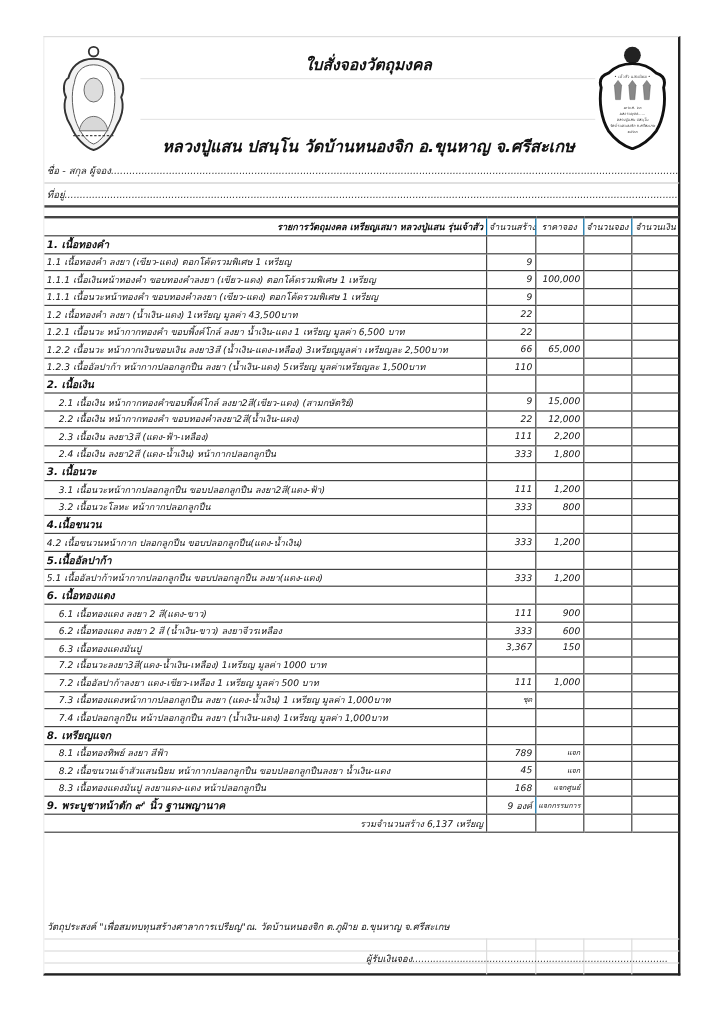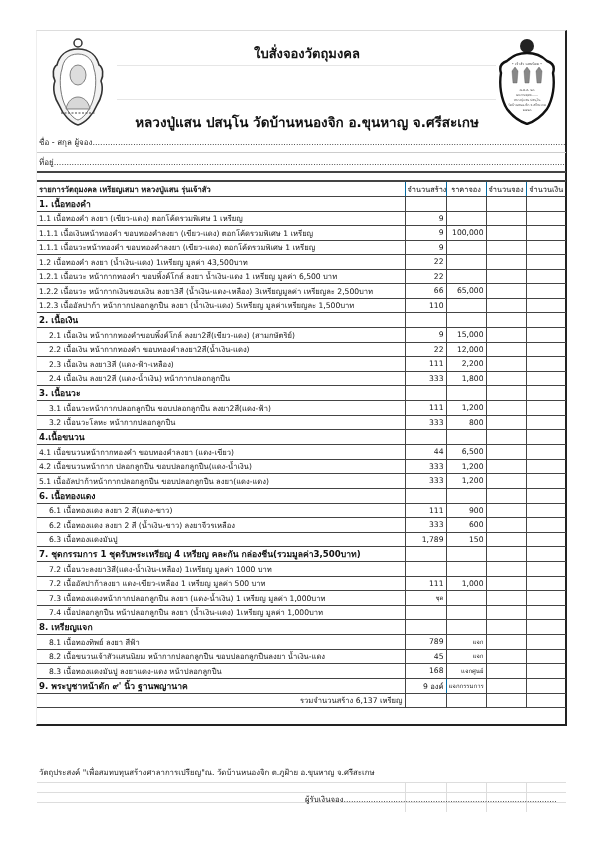--- a/index.html
+++ b/index.html
@@ -1,34 +1,34 @@
 <!DOCTYPE html>
 <html><head>
 <meta charset="utf-8">
 <style>
   html, body { margin: 0; padding: 0; background: #ffffff; }
   body { width: 600px; height: 848px; position: relative; overflow: hidden;
          font-family: "DejaVu Sans", sans-serif; color: #111; }
-  .sheet { position: absolute; left: 36px; top: 30px; width: 531px; height: 696px;
-           border-right: 2px solid #222; border-bottom: 2px solid #222; border-top: 1px solid #ddd; border-left: 1px solid #eee; box-sizing: border-box; }
+  .sheet { position: absolute; left: 36px; top: 30px; width: 531px; height: 783px;
+           border-right: 2px solid #222; border-bottom: 2px solid #222; border-top: 1px solid #ddd; border-left: 1px solid #eee; box-sizing: border-box; font-style: italic; }
   .header { position: absolute; left: 0; top: 0; width: 529px; height: 102px; }
   .logo-left { position: absolute; left: 12px; top: 6px; width: 58px; height: 90px; }
   .logo-right { position: absolute; left: 460px; top: 6px; width: 60px; height: 88px; }
   .title { position: absolute; left: 90px; width: 360px; text-align: center; font-weight: bold; font-size: 13px; }
   .t1 { top: 12px; }
   .t2 { top: 46px; }
   .t3 { top: 80px; font-size: 13.5px; left: 80px; width: 380px; }
   .hline { position: absolute; left: 80px; right: 70px; height: 1px; background: #e6e6e6; }
   .formline { position: absolute; left: 0; width: 529px; height: 20px; font-size: 8px; border-bottom: 1px solid #ccc; box-sizing: border-box; padding-left: 2px; line-height: 20px; white-space: nowrap; overflow: hidden; color: #222; }
   .dots { letter-spacing: 0px; color: #333; }
   table.main { position: absolute; left: 0; top: 149px; width: 529px; border-collapse: collapse; table-layout: fixed; }
   table.main td { border-bottom: 1px solid #444; font-size: 7.6px; height: 13.5px; padding: 0 2px; white-space: nowrap; overflow: hidden; vertical-align: middle; }
   table.main td.c { border-left: 1px solid #444; text-align: right; }
   table.main td.cc { border-left: 1px solid #0369a1; text-align: center; }
-  .hdr td { height: 26px; font-weight: bold; font-size: 10.5px; text-align: left; border-top: 2px solid #444; }
+  .hdr td { height: 26px; font-weight: bold; font-size: 10.5px; text-align: right; border-top: 2px solid #444; }
   .hdr td.c, .hdr td.cc { font-size: 7.4px; font-weight: normal; text-align: center; }
   .sec td.l { font-weight: bold; font-size: 8.6px; }
   .sub td.l { padding-left: 12px; }
   .sub0 td.l { padding-left: 2px; margin-top: 21px; }
   .thin td { border-bottom: 1px solid #999; }
   .nob td { border-bottom: none; }
   .small { font-size: 6px !important; }
   .total td { height: 24px; vertical-align: bottom; font-size: 7px; }
   .purpose { position: absolute; left: 0; top: 733px; width: 529px; height: 18px; font-size: 7.8px; line-height: 18px; padding-left: 2px; box-sizing: border-box; }
   .footgrid { position: absolute; left: 0; top: 751px; width: 529px; height: 30px; }
@@ -209,30 +209,30 @@
           <td class="c"></td>
         </tr>
         <tr class="sec">
           <td class="l">4.เนื้อขนวน</td>
           <td class="c"></td>
           <td class="c"></td>
           <td class="c"></td>
           <td class="c"></td>
         </tr>
         <tr class="sub0">
-          <td class="l">4.1 เนื้อขนวนหน้ากากทองคำ ขอบทองคำลงยา (แดง-เขียว)</td>
-          <td class="c">44</td>
-          <td class="c">6,500</td>
-          <td class="c"></td>
-          <td class="c"></td>
-        </tr>
-        <tr class="sub0">
           <td class="l">4.2 เนื้อขนวนหน้ากาก ปลอกลูกปืน ขอบปลอกลูกปืน(แดง-น้ำเงิน)</td>
           <td class="c">333</td>
           <td class="c">1,200</td>
+          <td class="c"></td>
+          <td class="c"></td>
+        </tr>
+        <tr class="sec">
+          <td class="l">5.เนื้ออัลปาก้า</td>
+          <td class="c"></td>
+          <td class="c"></td>
           <td class="c"></td>
           <td class="c"></td>
         </tr>
         <tr class="sub0">
           <td class="l">5.1 เนื้ออัลปาก้าหน้ากากปลอกลูกปืน ขอบปลอกลูกปืน ลงยา(แดง-แดง)</td>
           <td class="c">333</td>
           <td class="c">1,200</td>
           <td class="c"></td>
           <td class="c"></td>
         </tr>
@@ -252,29 +252,22 @@
         </tr>
         <tr class="sub">
           <td class="l">6.2 เนื้อทองแดง ลงยา 2 สี (น้ำเงิน-ขาว) ลงยาจีวรเหลือง</td>
           <td class="c">333</td>
           <td class="c">600</td>
           <td class="c"></td>
           <td class="c"></td>
         </tr>
         <tr class="sub">
           <td class="l">6.3 เนื้อทองแดงมันปู</td>
-          <td class="c">1,789</td>
+          <td class="c">3,367</td>
           <td class="c">150</td>
-          <td class="c"></td>
-          <td class="c"></td>
-        </tr>
-        <tr class="sec">
-          <td class="l">7. ชุดกรรมการ  1 ชุดรับพระเหรียญ 4 เหรียญ คละกัน กล่องชีน(รวมมูลค่า3,500บาท)</td>
-          <td class="c"></td>
-          <td class="c"></td>
           <td class="c"></td>
           <td class="c"></td>
         </tr>
         <tr class="sub thin nob">
           <td class="l">7.2 เนื้อนวะลงยา3สี(แดง-น้ำเงิน-เหลือง) 1เหรียญ มูลค่า 1000 บาท</td>
           <td class="c"></td>
           <td class="c"></td>
           <td class="c"></td>
           <td class="c"></td>
         </tr>

